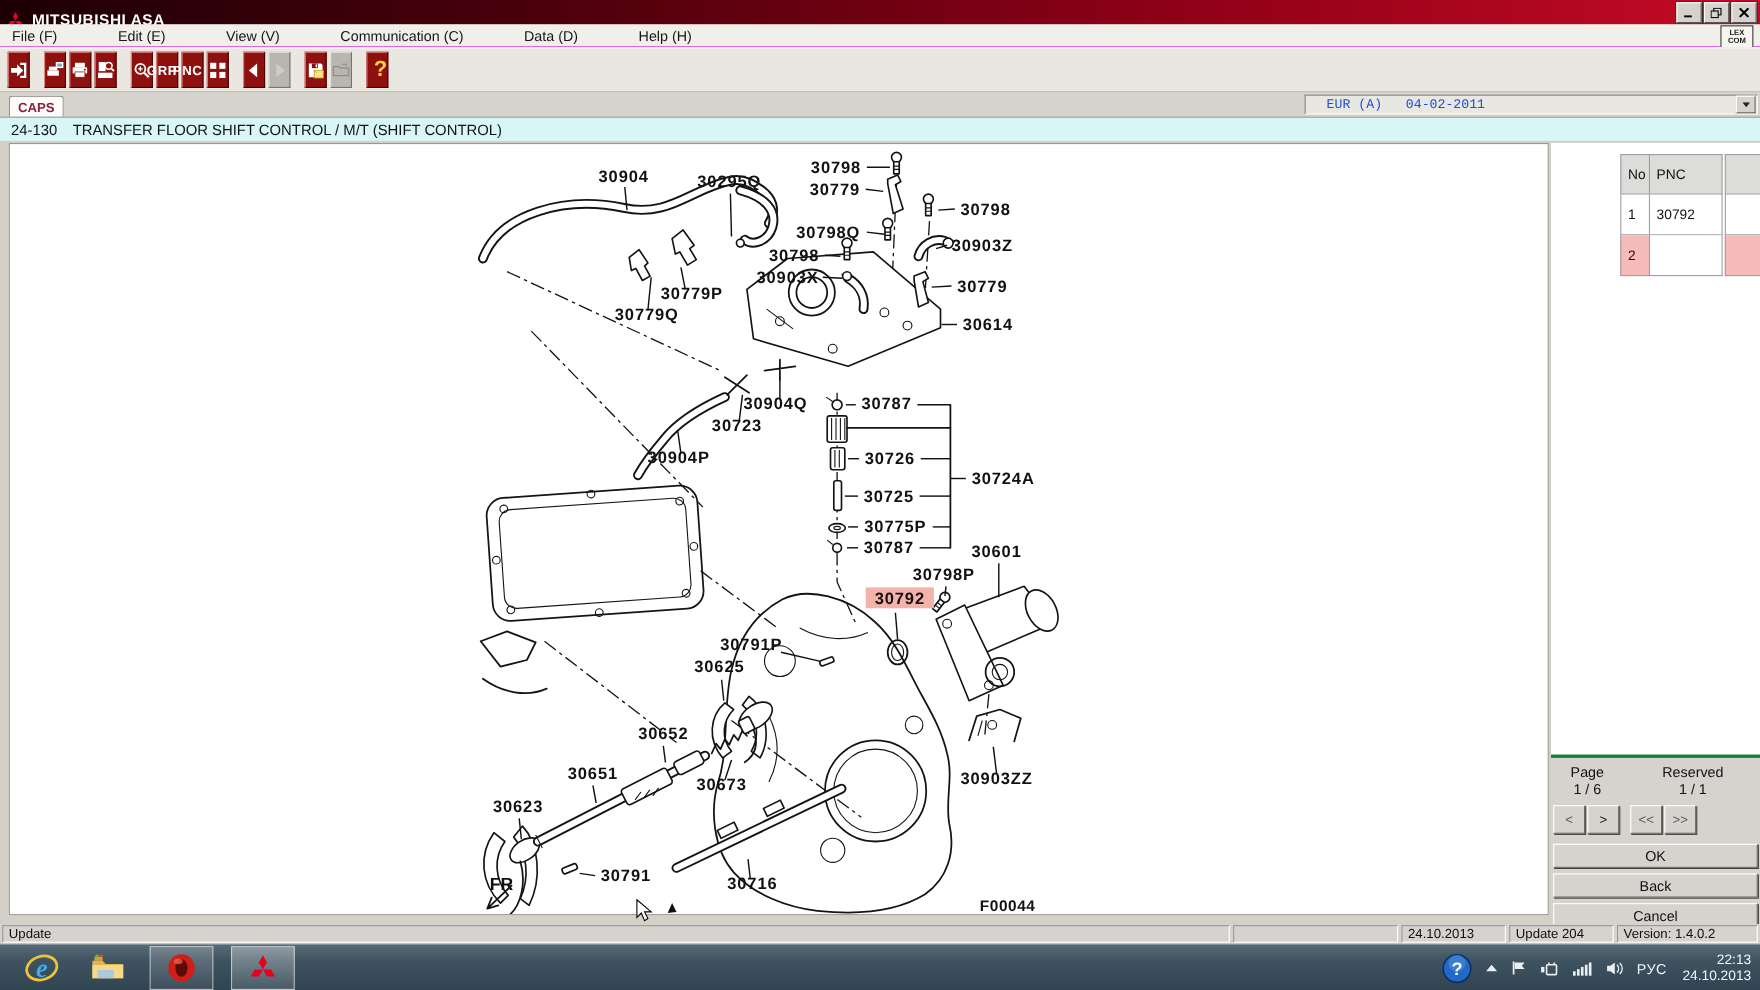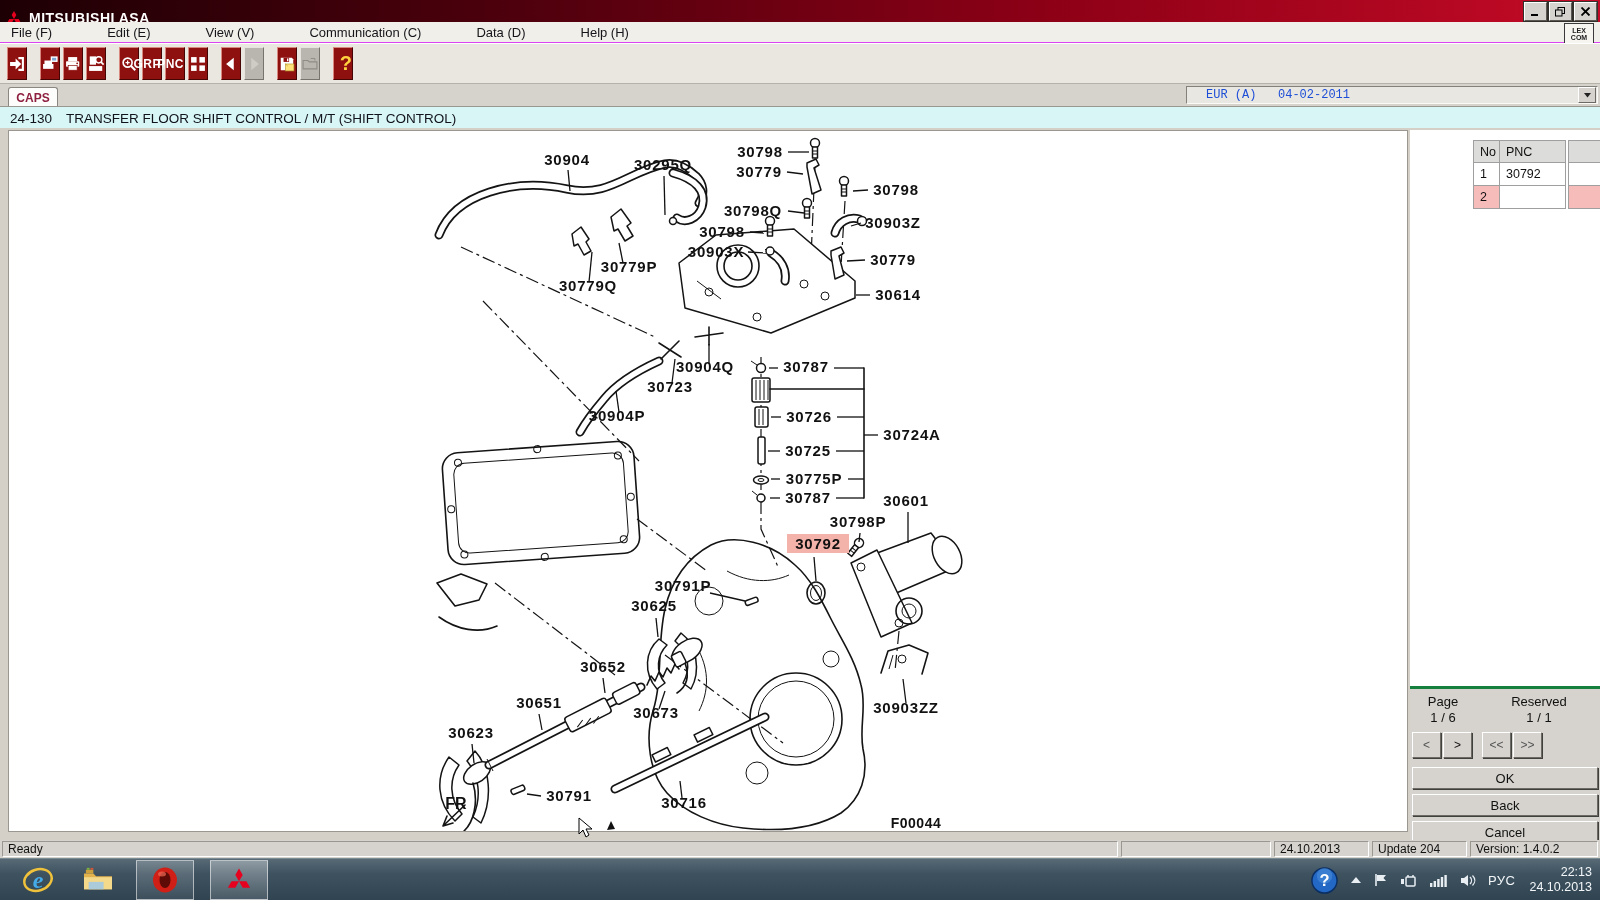--- a/index.html
+++ b/index.html
@@ -67,21 +67,21 @@
     letter-spacing:.8px;text-anchor:middle;fill:#111;}
   .leader{stroke:#111;stroke-width:1.3;}
   .hl-rect{fill:#f3b2aa;}
   .frlabel{font-family:"Liberation Sans",sans-serif;font-weight:bold;font-size:16px;fill:#111;text-anchor:middle;}
   .figcode{font-family:"Liberation Sans",sans-serif;font-weight:bold;font-size:14px;fill:#111;text-anchor:middle;letter-spacing:.5px;}
   .cursor{position:absolute;left:568px;top:686px;}
 
   
   .rightpanel{position:absolute;left:1410px;top:2px;width:190px;height:708px;background:#fff;}
   .parts-table{position:absolute;left:27px;top:10px;width:163px;font-size:12.5px;color:#111;}
-  .ptr{display:flex;height:23px;padding-left:36px;}
+  .ptr{display:flex;height:37px;padding-left:36px;}
   .ptd{border-right:1px solid #9f9f9f;border-bottom:1px solid #9f9f9f;box-sizing:border-box;
     display:flex;align-items:center;padding-left:6px;background:#fff;}
   .ptr.hdr .ptd{background:#dcdcda;border-top:1px solid #9f9f9f;}
   .ptd.cno{width:34px;border-left:1px solid #9f9f9f;}
   .ptd.cpnc{width:88px;}
   .ptd.crest{width:41px;border-right:none;margin-left:2px;border-left:1px solid #9f9f9f;}
   .pink{background:#f6bcba !important;}
   .pager{position:absolute;left:0;top:556px;width:190px;height:152px;background:#d6d3ce;
     border-top:3px solid #15803d;font-size:13px;color:#111;}
   .pgrow{display:flex;}
@@ -553,21 +553,21 @@
           <div class="nbtn">&gt;&gt;</div>
         </div>
         <div class="abtn first">OK</div>
         <div class="abtn">Back</div>
         <div class="abtn">Cancel</div>
       </div>
     </div>
   </div>
 
   <div class="statusbar">
-    <div class="scell grow">Ready</div>
+    <div class="scell grow">Update</div>
     <div class="scell sp"></div>
     <div class="scell dt">24.10.2013</div>
     <div class="scell up">Update 204</div>
     <div class="scell vr">Version: 1.4.0.2</div>
   </div>
 
   <div class="taskbar">
     <div class="tkgroup">
       <div class="tbtn">
         <svg width="34" height="30" viewBox="0 0 34 30">

